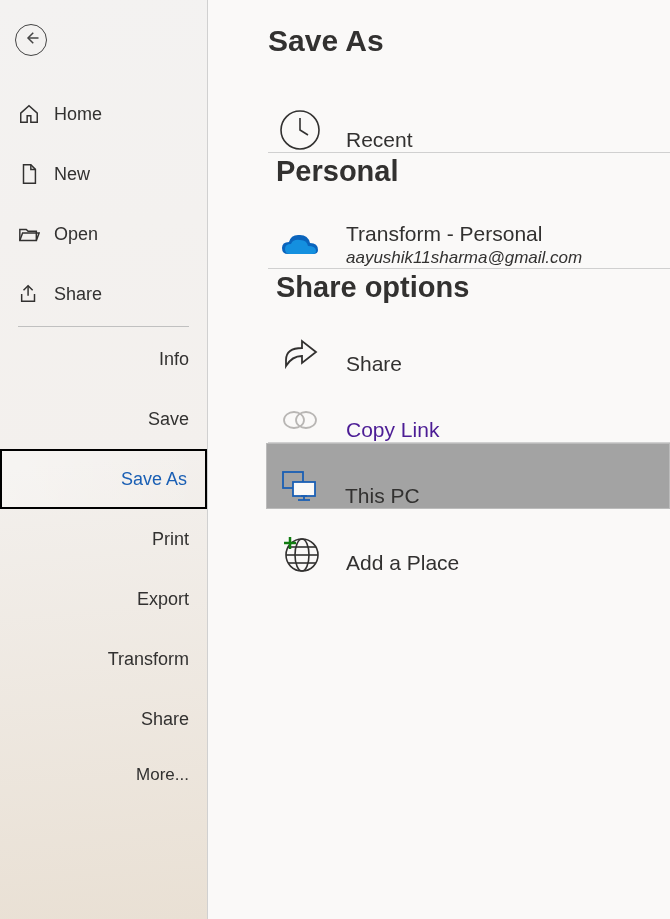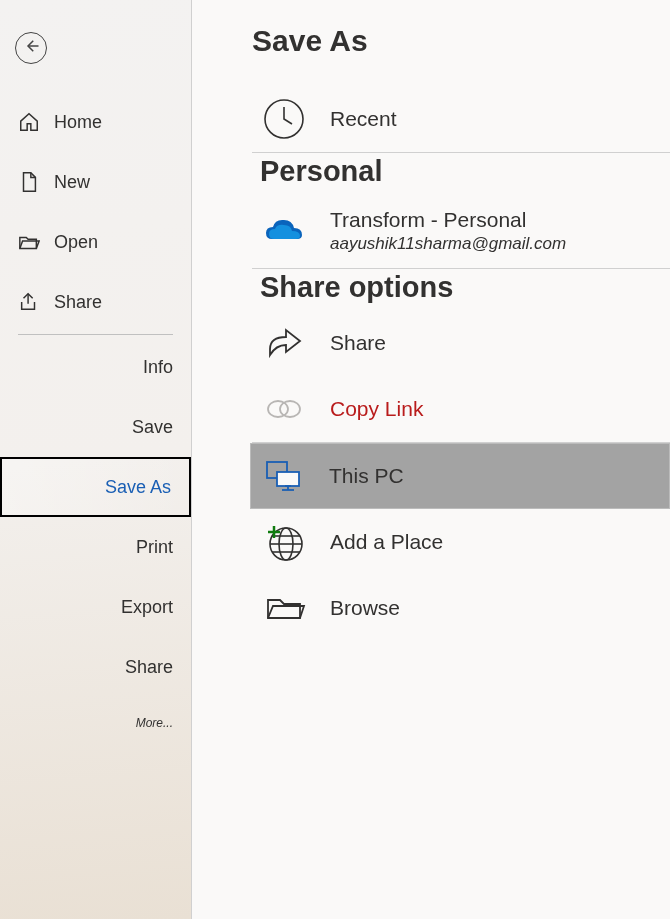--- a/index.html
+++ b/index.html
@@ -5,25 +5,25 @@
   * { box-sizing: border-box; margin: 0; padding: 0; }
   body {
     font-family: "Segoe UI", -apple-system, sans-serif;
     width: 670px;
     height: 919px;
     overflow: hidden;
     display: flex;
     background: #faf9f8;
   }
   .sidebar {
-    width: 192px;
+    width: 208px;
     height: 100%;
     background: linear-gradient(175deg, #f3f2f1 0%, #f3f0ed 50%, #e9e0d4 100%);
     border-right: 1px solid #d0d0d0;
-    padding-top: 32px;
+    padding-top: 24px;
   }
   .back-btn {
     width: 32px;
     height: 32px;
     margin-left: 15px;
     margin-bottom: 28px;
     display: flex;
     align-items: center;
     justify-content: center;
     cursor: pointer;
@@ -73,21 +73,21 @@
   }
   .section-list { margin-left: 60px; }
   .section-heading {
     font-size: 29px;
     font-weight: 600;
     color: #323130;
     margin: 2px 8px 6px 8px;
   }
   .option-item {
     display: flex;
-    align-items: center;
+    align-items: flex-end;
     height: 66px;
     padding: 0 10px;
     cursor: pointer;
   }
   .option-item.tall { height: 74px; }
   .option-item.selected {
     background: #a3a3a3;
     border: 1px solid #bbb;
     margin-left: -2px;
   }
@@ -111,21 +111,21 @@
   .option-label {
     font-size: 21px;
     color: #323130;
   }
   .option-sublabel {
     font-size: 17px;
     color: #323130;
     margin-top: 2px;
     font-style: italic;
   }
-  .option-item.disabled .option-label { color: #b91c1c; }
+  .option-item.disabled .option-label { color: #4c1d95; }
   .hr {
     height: 1px;
     background: #d0d0d0;
     margin-right: 0;
   }
 </style>
 </head>
 <body>
 
 <div class="sidebar">
@@ -190,23 +190,26 @@
   <div class="nav-item no-icon selected">
     <span>Save As</span>
   </div>
   <div class="nav-item no-icon">
     <span>Print</span>
   </div>
   <div class="nav-item no-icon">
     <span>Export</span>
   </div>
   <div class="nav-item no-icon">
+    <span>Transform</span>
+  </div>
+  <div class="nav-item no-icon">
     <span>Share</span>
   </div>
-  <div class="nav-item no-icon" style="height:52px;font-size:12px;font-style:italic;">
+  <div class="nav-item no-icon" style="height:52px;font-size:17px;">
     <span>More...</span>
   </div>
 </div>
 
 <div class="main">
   <div class="page-title">Save As</div>
 
   <div class="section-list">
 
     <div class="option-item">
@@ -293,26 +296,15 @@
           <line x1="10" y1="32" x2="38" y2="32"></line>
           <line x1="6" y1="12" x2="18" y2="12" stroke="#107c10" stroke-width="2.5"></line>
           <line x1="12" y1="6" x2="12" y2="18" stroke="#107c10" stroke-width="2.5"></line>
         </svg>
       </span>
       <div class="option-text">
         <span class="option-label">Add a Place</span>
       </div>
     </div>
 
-    <div class="option-item">
-      <span class="option-icon">
-        <svg viewBox="0 0 44 44" fill="none" stroke="#323130" stroke-width="1.8">
-          <path d="M6 14 H18 L22 18 H38 V32 H6 Z"></path>
-          <path d="M6 32 L11 20 H42 L38 32"></path>
-        </svg>
-      </span>
-      <div class="option-text">
-        <span class="option-label">Browse</span>
-      </div>
-    </div>
 
   </div>
 </div>
 
 </body></html>

